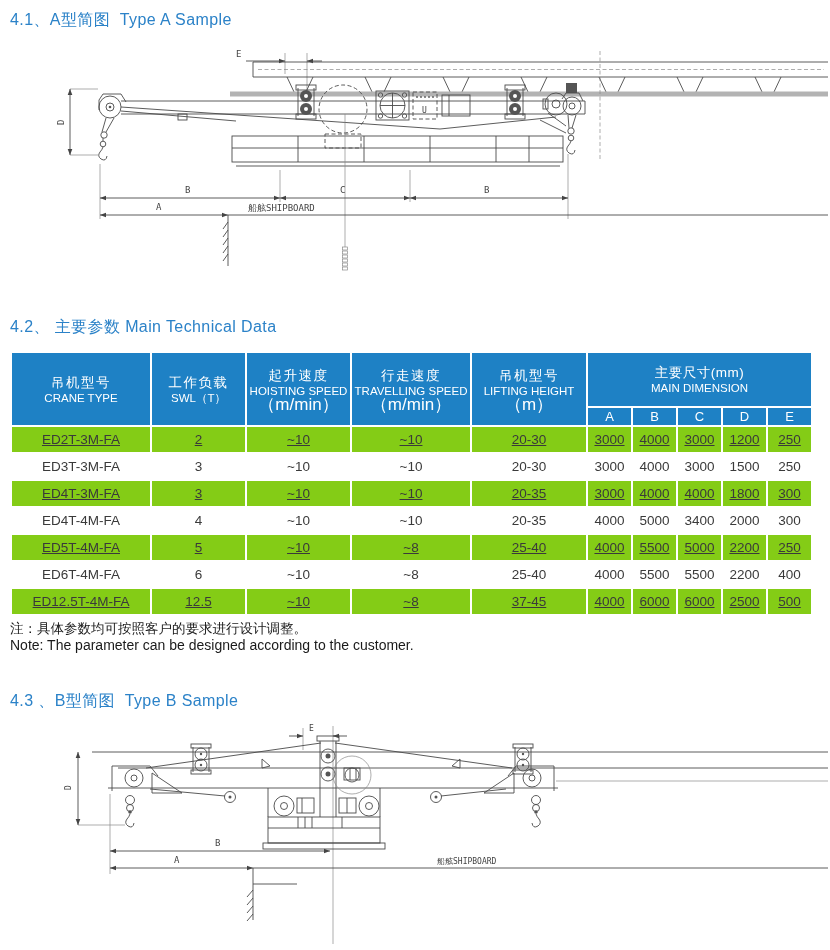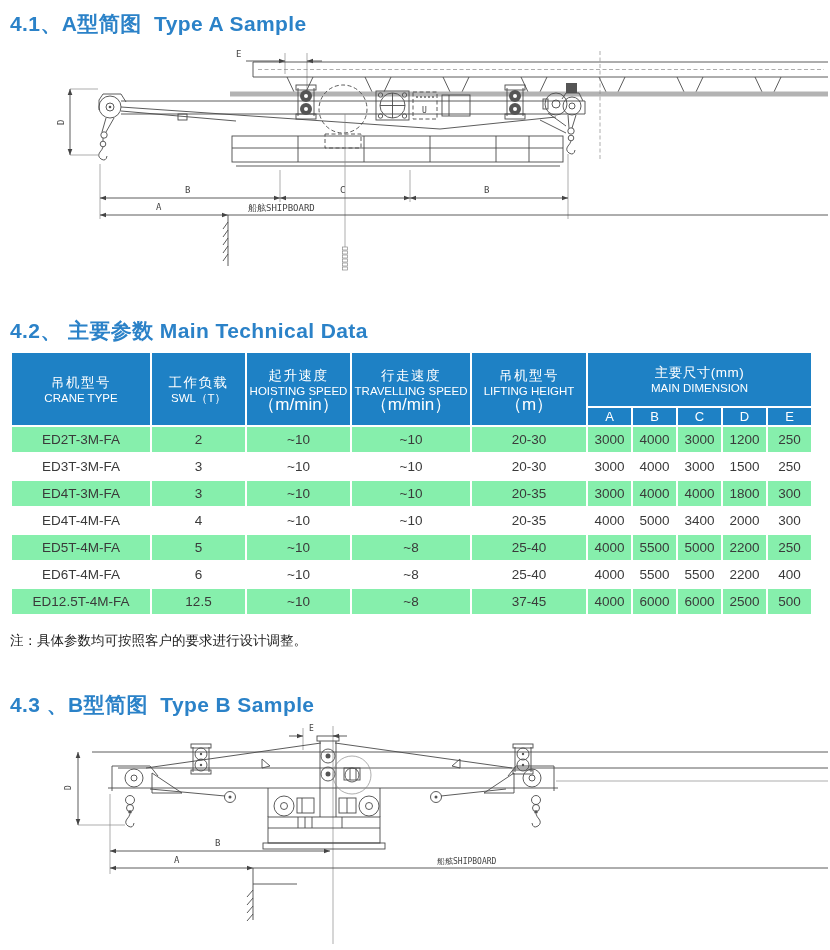--- a/index.html
+++ b/index.html
@@ -1,18 +1,18 @@
 <!DOCTYPE html>
 <html><head>
 <meta charset="utf-8">
 <style>
   html,body{margin:0;padding:0;}
   body{width:830px;height:950px;background:#fff;position:relative;overflow:hidden;
        font-family:"Liberation Sans",sans-serif;}
-  .heading{position:absolute;left:10px;color:#2b82c8;font-size:21px;font-weight:bold;letter-spacing:.4px;white-space:pre;}
+  .heading{position:absolute;left:10px;color:#2b82c8;font-size:16px;font-weight:normal;letter-spacing:.4px;white-space:pre;}
   #h1{top:10px}
   #h2{top:317px}
   #h3{top:691px}
   svg.drawing{position:absolute;left:0;}
   #drawA{top:44px}
   #drawB{top:716px}
   svg .ln{stroke:#4a4a4a;stroke-width:.9;fill:none}
   svg .lt{stroke:#8a8a8a;stroke-width:.7;fill:none}
   svg .thick{stroke:#b3b3b3;stroke-width:5;fill:none}
   svg .dash{stroke-dasharray:4 2.5}
@@ -21,23 +21,23 @@
   svg text{fill:#444;stroke:none;font-family:"DejaVu Sans Mono",monospace;}
   #maintable{position:absolute;left:10px;top:351px;width:801px;border-collapse:collapse;table-layout:fixed;}
   #maintable th,#maintable td{border:2px solid #fff;padding:0;overflow:hidden;text-align:center;vertical-align:middle;}
   #maintable thead th{background:#1e81c5;color:#fff;font-weight:normal;}
   .hcn{font-size:13.5px;letter-spacing:1.5px;line-height:17px;}
   .hen{font-size:11.5px;letter-spacing:0;line-height:14px;}
   .hunit{font-size:17px;line-height:13px;}
   .hrow1 th{height:53px;}
   .hrow2 th{height:17px;font-size:13px;}
   tbody td{font-size:13.5px;color:#3a3a3a;height:25px;}
-  tbody tr.alt td{background:#86efac;}
+  tbody tr.alt td{background:#84cc16;text-decoration:underline;}
   #notes{position:absolute;left:10px;top:620px;color:#1a1a1a;}
-  .note-cn{font-size:13.5px;line-height:17px;margin-top:12px;}
+  .note-cn{font-size:13.5px;line-height:17px;}
   .note-en{font-size:14px;line-height:17px;}
 </style>
 </head>
 <body>
 
 <div class="heading" id="h1">4.1、A型简图  Type A Sample</div>
 
 <svg id="drawA" class="drawing" width="830" height="245" viewBox="0 0 830 245">
   <defs>
     <marker id="arr" viewBox="0 0 10 10" refX="9" refY="5" markerWidth="7.5" markerHeight="7.5" orient="auto-start-reverse">
@@ -339,20 +339,21 @@
         <td>6000</td>
         <td>6000</td>
         <td>2500</td>
         <td>500</td>
     </tr>
   </tbody>
 </table>
 
 <div id="notes">
   <div class="note-cn">注：具体参数均可按照客户的要求进行设计调整。</div>
+  <div class="note-en">Note: The parameter can be designed according to the customer.</div>
 </div>
 
 <div class="heading" id="h3">4.3 、B型简图  Type B Sample</div>
 
 <svg id="drawB" class="drawing" width="830" height="234" viewBox="0 0 830 234">
 
   <line class="lt" x1="333" y1="10" x2="333" y2="228"></line>
 
   <g>
     <text x="309" y="15" font-size="8">E</text>

